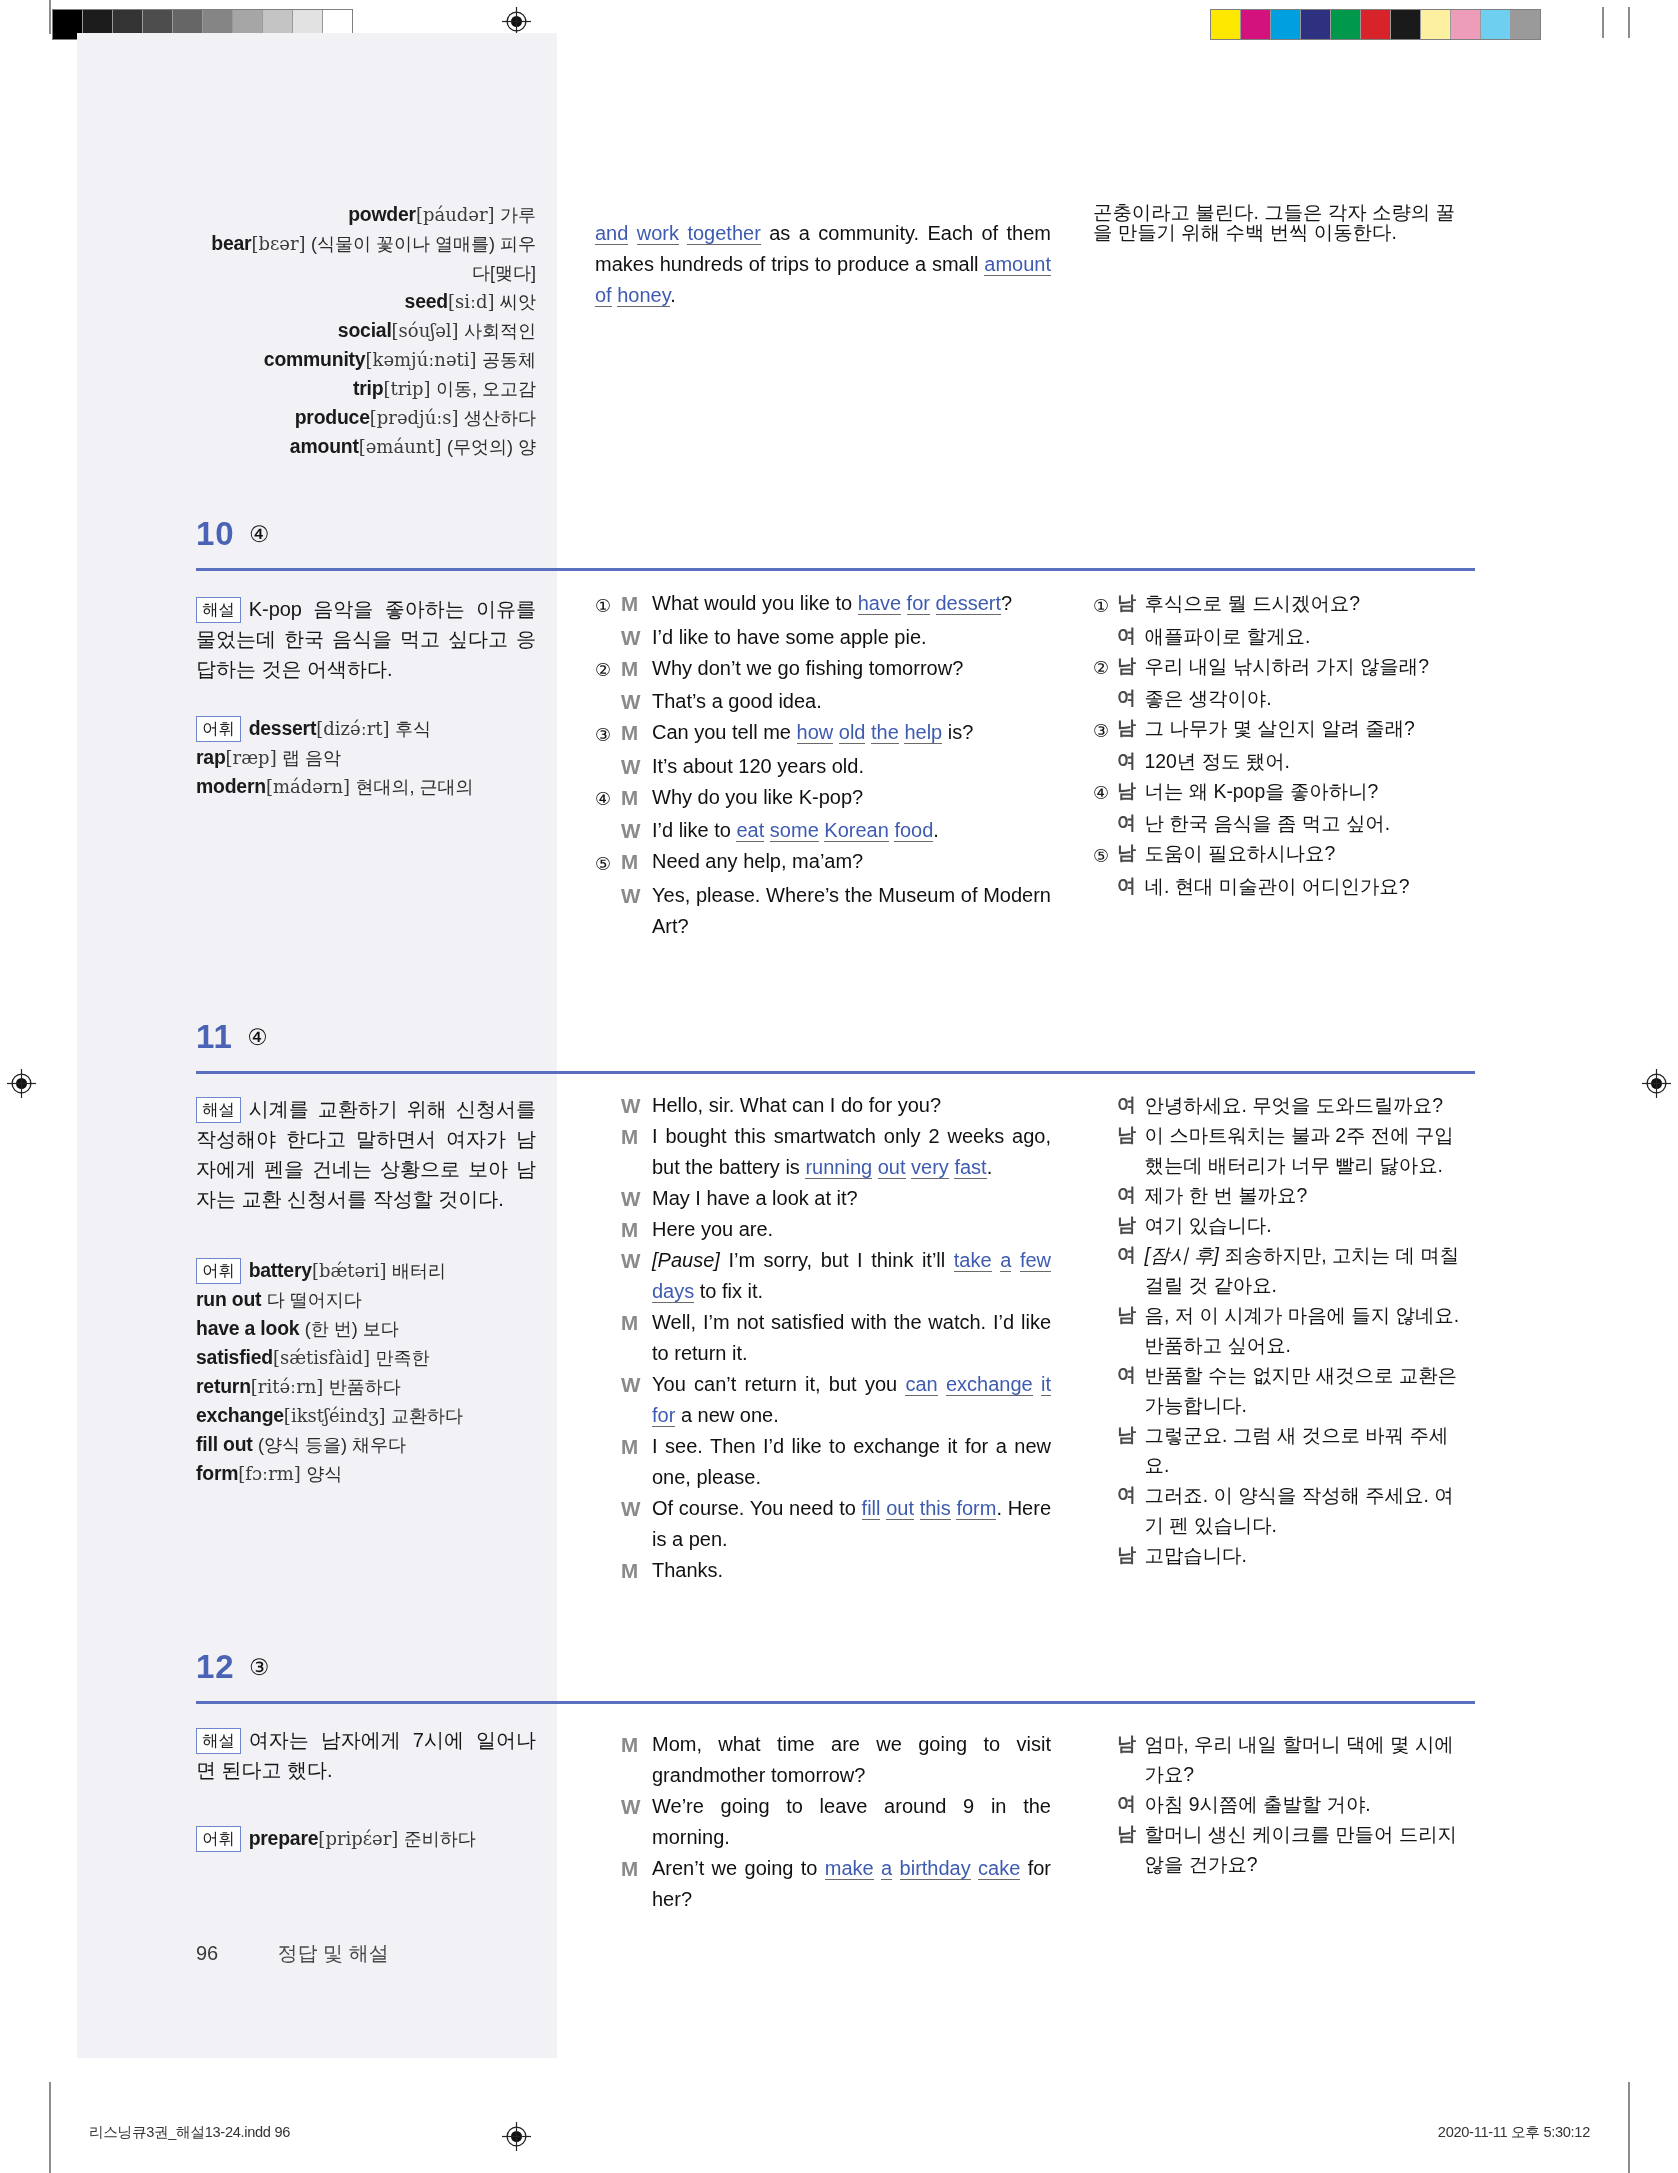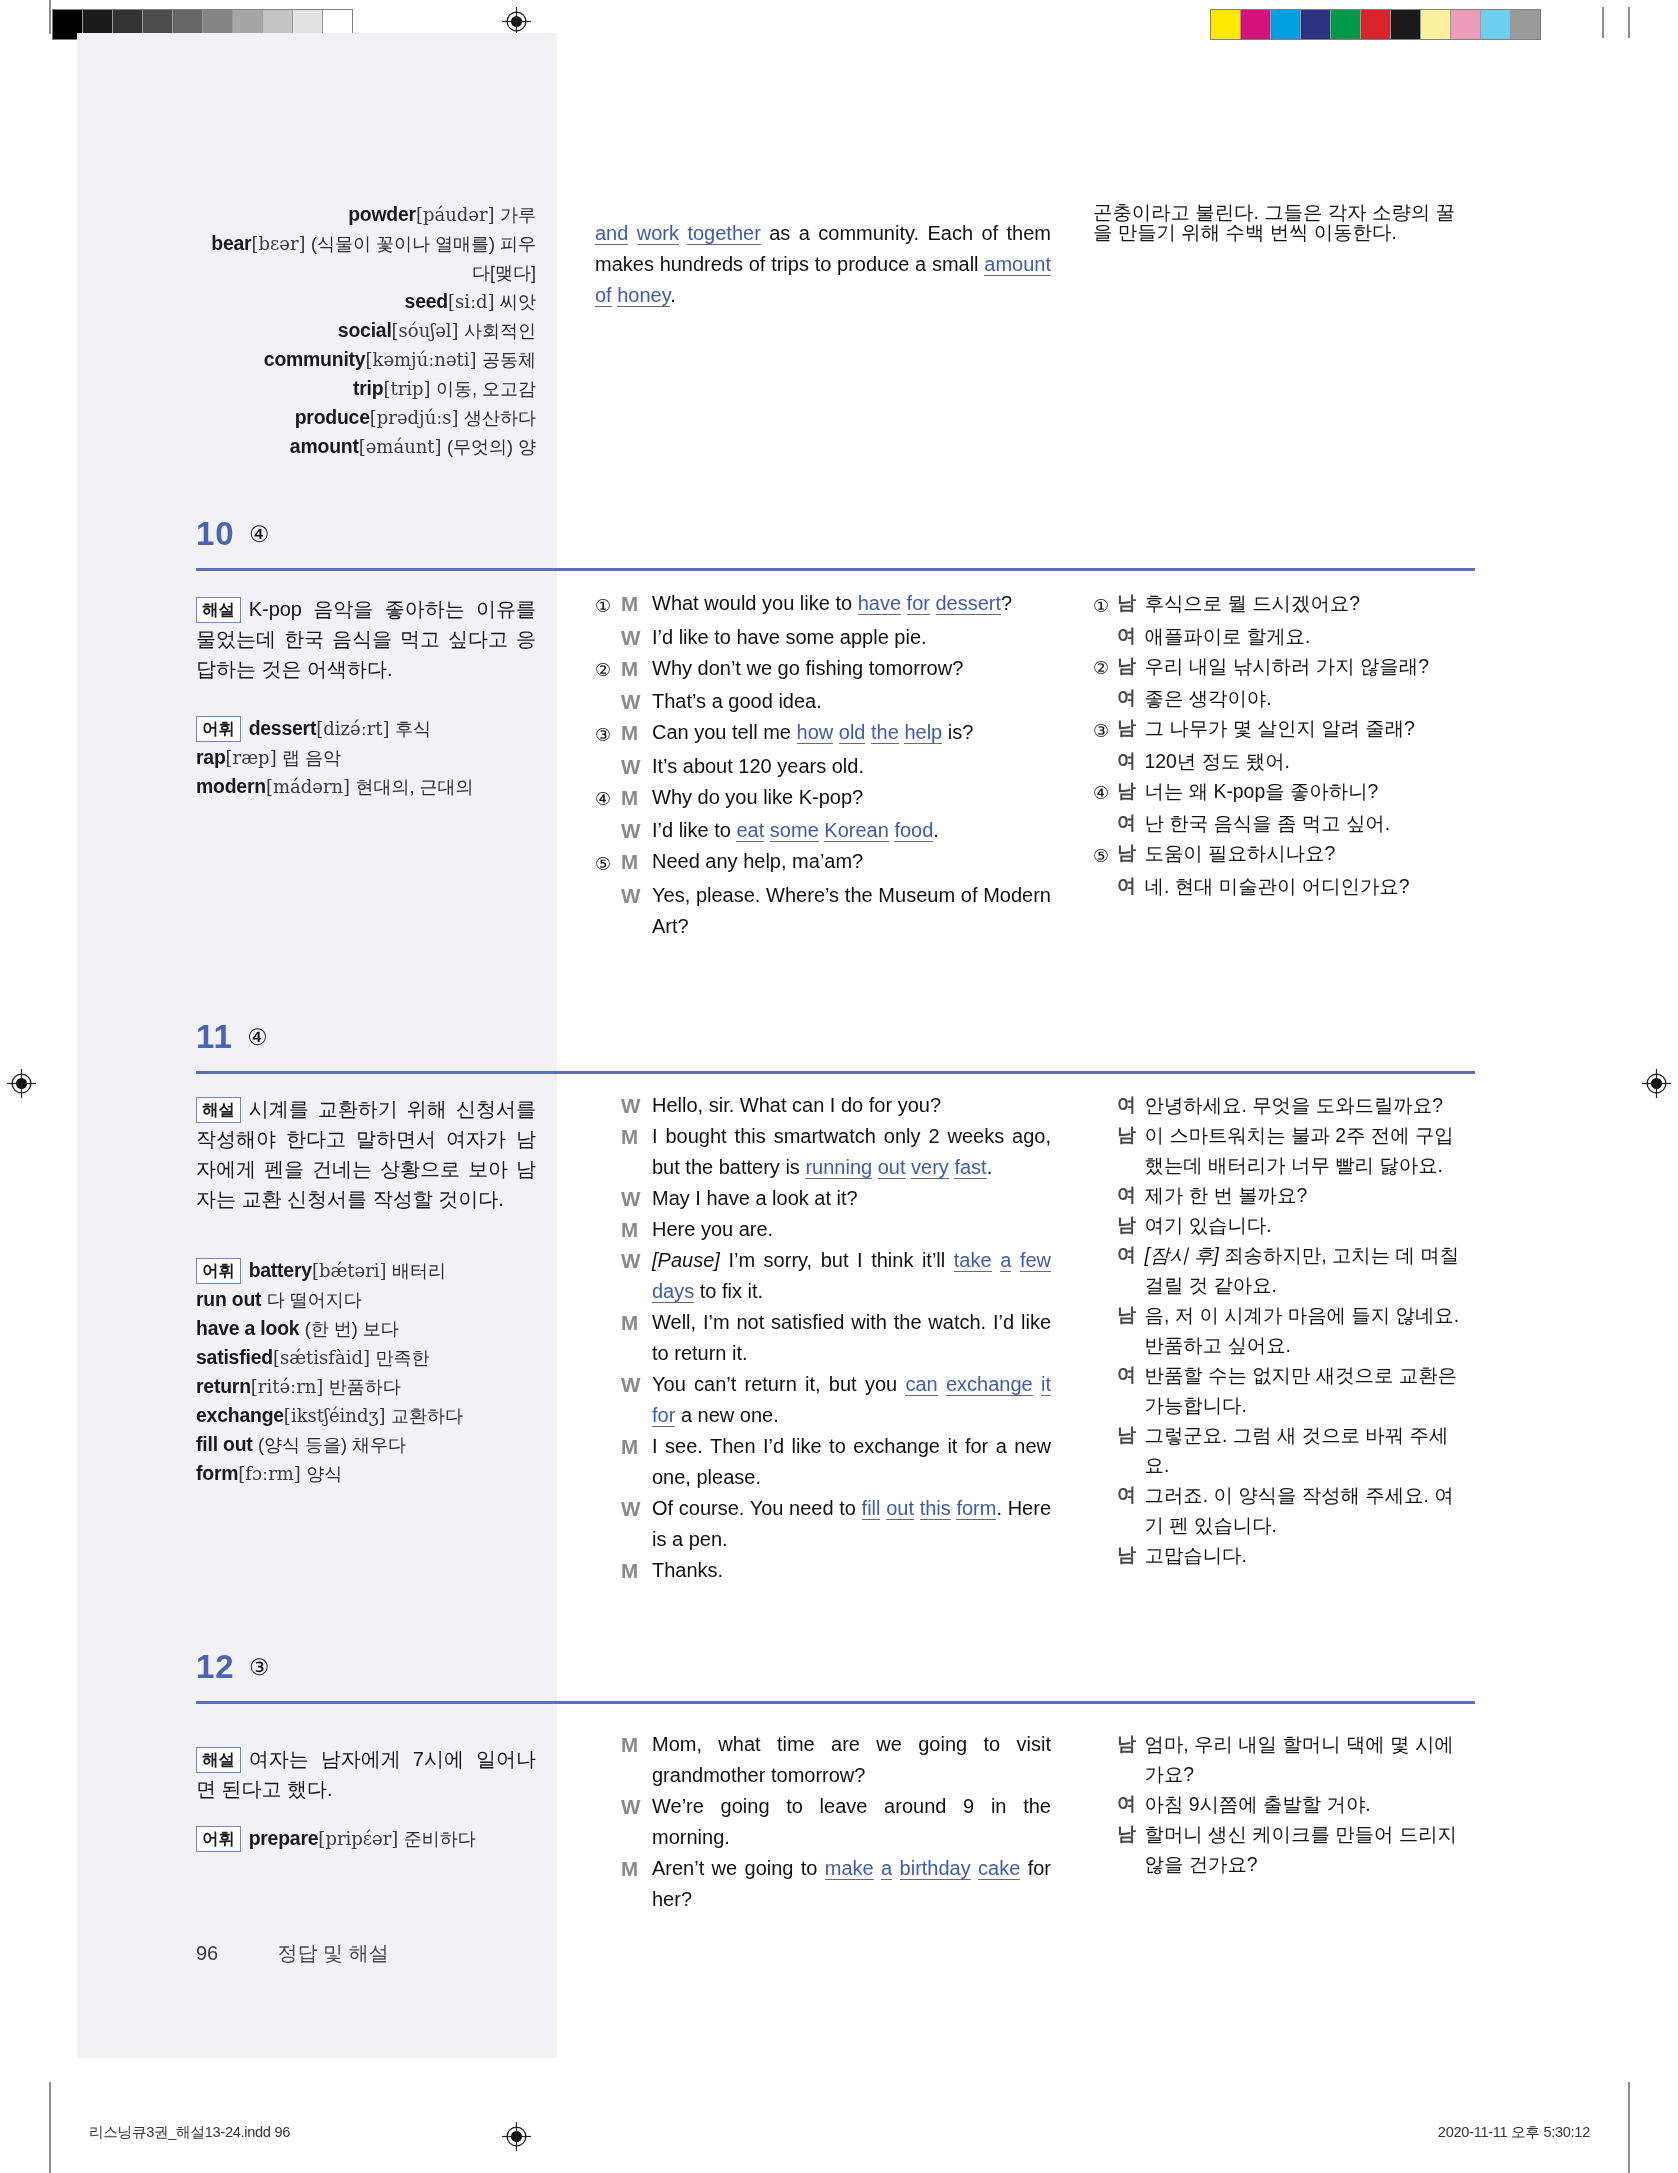--- a/index.html
+++ b/index.html
@@ -34,21 +34,21 @@
   
   .qhead{position:absolute;}
   .qnum{font-size:33px;font-weight:bold;color:#4a63b4;letter-spacing:0.9px;
         display:inline-block;vertical-align:middle;}
   .qans{font-size:22.4px;color:#111;display:inline-block;margin-left:14.6px;vertical-align:middle;}
   .qrule{position:absolute;height:2.6px;background:#5a6fc0;}
 
   
   .chip{display:inline-block;border:1.3px solid #6f86cf;color:#1b1b1b;
         font-size:16.3px;line-height:1;padding:3.4px 5.2px 4.3px 5.2px;background:#ffffff;
-        vertical-align:0.9px;margin-right:7.7px;font-weight:700;}
+        vertical-align:0.9px;margin-right:7.7px;font-weight:400;}
 
   .explain{font-size:20px;line-height:30px;color:#161616;text-align:justify;}
   .explain-wrap{position:absolute;}
 
   
   .script{font-size:20px;line-height:31px;color:#111;}
   .srow{display:flex;margin-bottom:0px;}
   .snum{width:26px;flex:0 0 26px;font-size:18px;text-align:left;padding-top:2.6px;}
   .sspk{width:31px;flex:0 0 31px;font-weight:bold;color:#8a8a8a;font-size:20.6px;}
   .stext{flex:1 1 auto;text-align:justify;text-justify:inter-word;}
@@ -389,21 +389,21 @@
           <div class="ttext">그러죠. 이 양식을 작성해 주세요. 여기 펜 있습니다.</div>
         </div>
         <div class="trow">
           <div class="tnum"></div>
           <div class="tspk">남</div>
           <div class="ttext">고맙습니다.</div>
         </div>
       </div>
       <div class="qhead col-l" style="top:1648px;"><span class="qnum">12</span><span class="qans">③</span></div>
       <div class="qrule" style="left:196px;top:1701px;width:1279px;"></div>
-      <div class="explain-wrap col-l" style="top:1725px;margin-top:19px;">
+      <div class="explain-wrap col-l" style="top:1725px;">
         <div class="explain"><span class="chip">해설</span>여자는 남자에게 7시에 일어나면 된다고 했다.</div>
       </div>
       <div class="col-l vocab" style="top:1824px;">
         <div><span class="chip">어휘</span><span class="w">prepare</span><span class="ph">[pripɛ́ər]</span> <span class="kr">준비하다</span></div>
       </div>
       <div class="col-c script" style="top:1729px;">
         <div class="srow">
           <div class="snum"></div>
           <div class="sspk">M</div>
           <div class="stext">Mom, what time are we going to visit grandmother tomorrow?</div>

